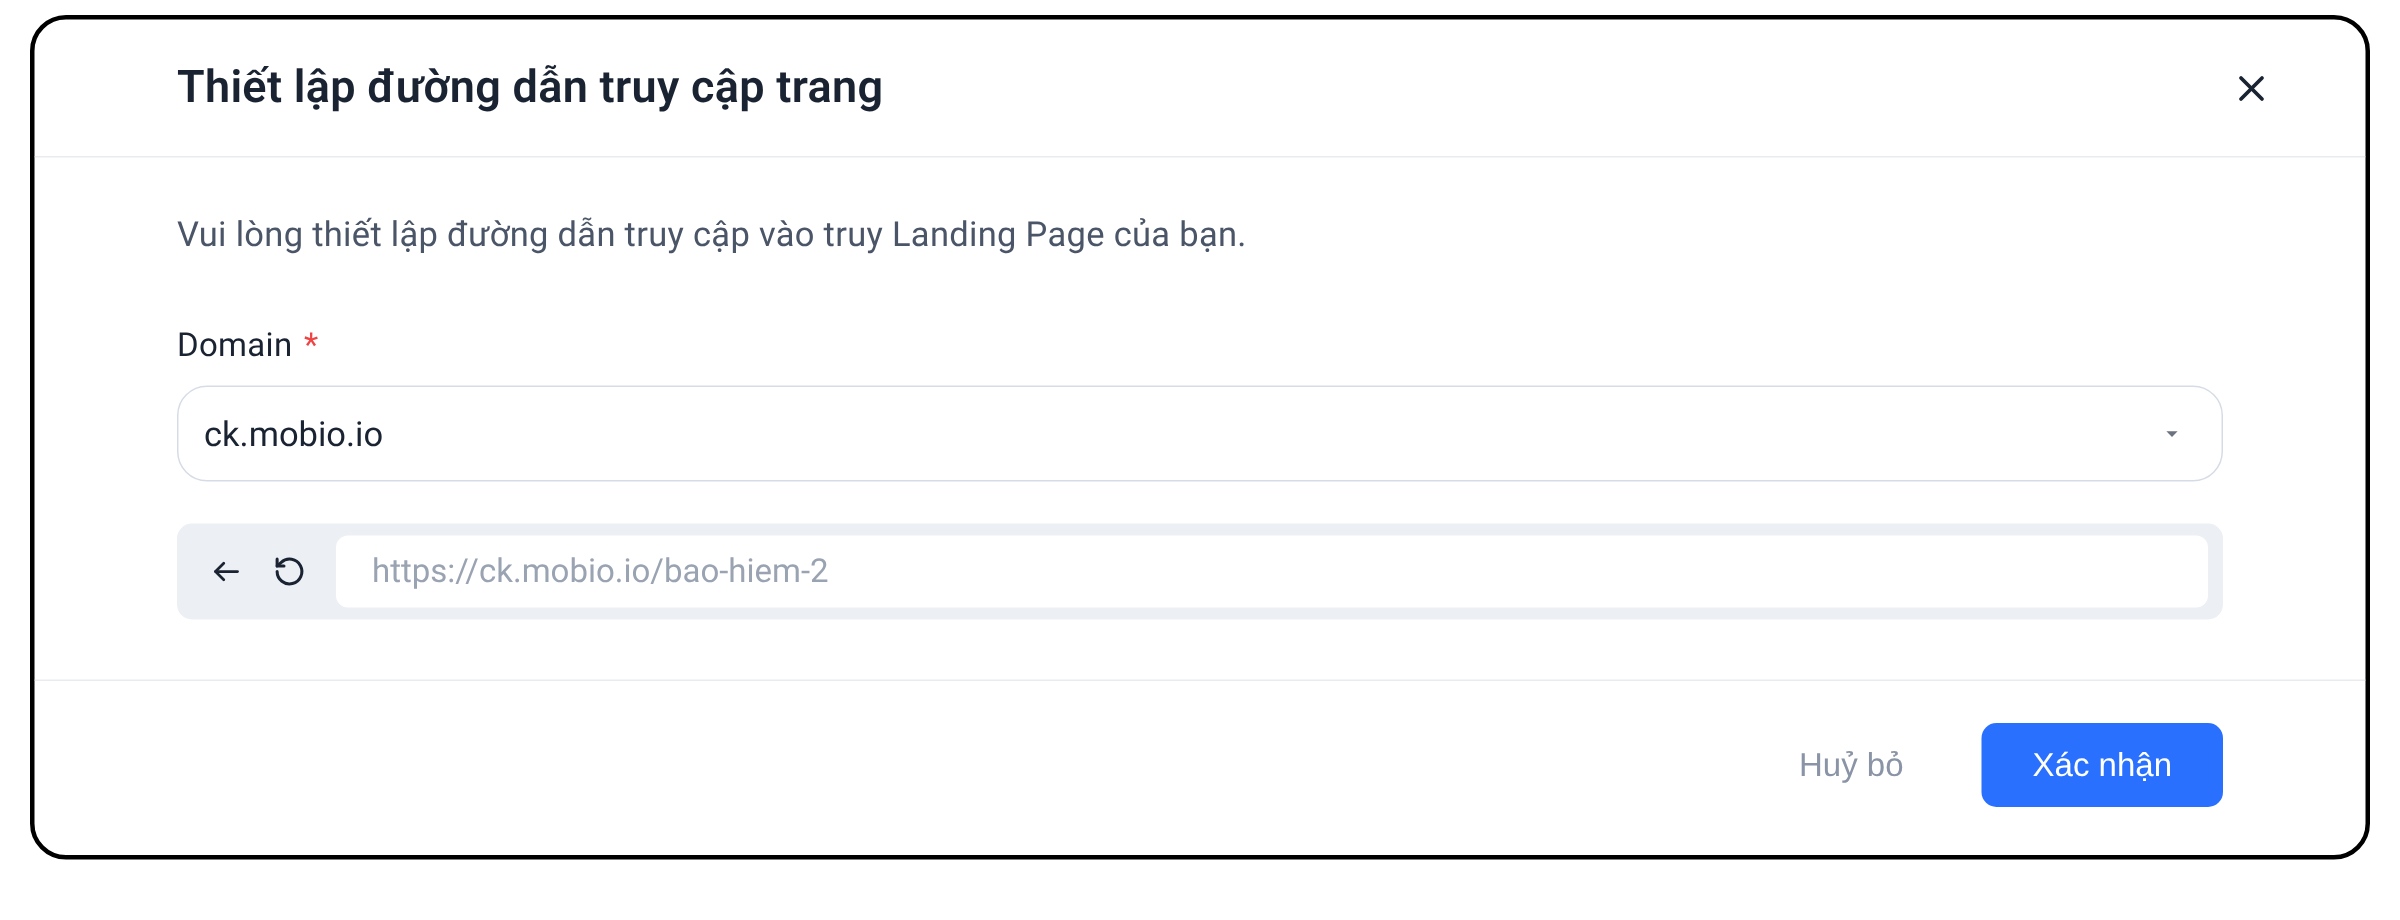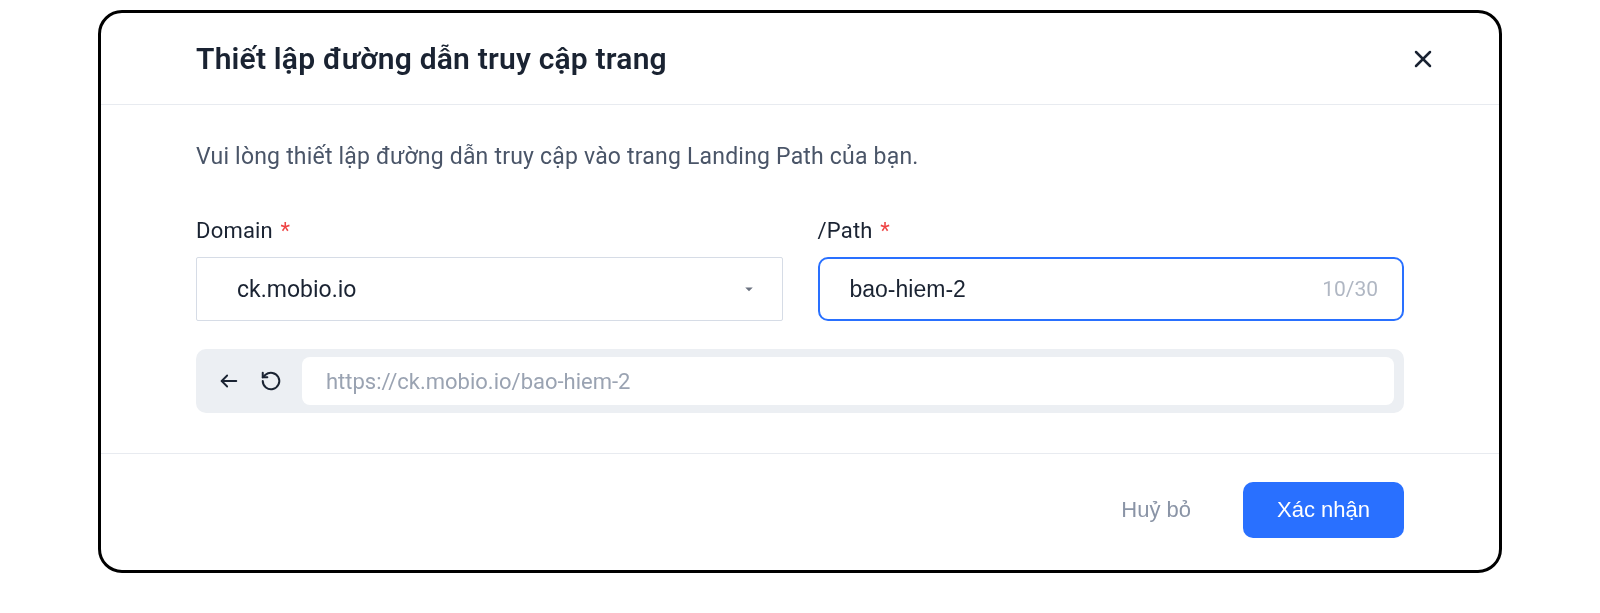--- a/index.html
+++ b/index.html
@@ -7,21 +7,21 @@
       font-family: -apple-system, BlinkMacSystemFont, 'Segoe UI', Roboto, sans-serif;
       background: #fff;
       width: 1600px;
       height: 613px;
       display: flex;
       align-items: flex-start;
       justify-content: center;
       padding: 10px;
     }
     .modal {
-      width: 1404px;
+      width: 1560px;
       background: #fff;
       border: 3px solid #000;
       border-radius: 24px;
       overflow: hidden;
     }
     .modal-header {
       display: flex;
       align-items: center;
       justify-content: space-between;
       padding: 28px 60px 28px 95px;
@@ -68,24 +68,24 @@
       letter-spacing: 0.2px;
     }
     .required-mark {
       color: #ef4444;
       margin-left: 2px;
     }
     .select-wrapper {
       position: relative;
       height: 64px;
       border: 1px solid #d6dce6;
-      border-radius: 2px;
-      display: flex;
-      align-items: center;
-      padding: 0 24px 0 40px;
+      border-radius: 20px;
+      display: flex;
+      align-items: center;
+      padding: 0 24px 0 17px;
       cursor: pointer;
     }
     .select-value {
       font-size: 23px;
       color: #1a2332;
       flex: 1;
     }
     .chevron {
       color: #6b7280;
     }
@@ -175,44 +175,35 @@
     <h2 class="modal-title">Thiết lập đường dẫn truy cập trang</h2>
     <div class="close-btn">
       <svg width="24" height="24" viewBox="0 0 24 24" fill="none" stroke="currentColor" stroke-width="2.5" stroke-linecap="round">
         <line x1="5" y1="5" x2="19" y2="19"></line>
         <line x1="19" y1="5" x2="5" y2="19"></line>
       </svg>
     </div>
   </div>
 
   <div class="modal-body">
-    <p class="description">Vui lòng thiết lập đường dẫn truy cập vào trang Landing Path của bạn.</p>
+    <p class="description">Vui lòng thiết lập đường dẫn truy cập vào truy Landing Page của bạn.</p>
 
     <div class="fields-row">
       <div class="field-group">
         <label class="field-label">
           <span>Domain</span><span class="required-mark"> *</span>
         </label>
         <div class="select-wrapper">
           <span class="select-value">ck.mobio.io</span>
           <svg class="chevron" width="18" height="18" viewBox="0 0 24 24" fill="currentColor">
             <path d="M7 10l5 5 5-5z"></path>
           </svg>
         </div>
       </div>
 
-      <div class="field-group">
-        <label class="field-label">
-          <span>/Path</span><span class="required-mark"> *</span>
-        </label>
-        <div class="text-input-wrapper">
-          <input type="text" class="text-input" value="bao-hiem-2" style="">
-          <span class="char-count">10/30</span>
-        </div>
-      </div>
     </div>
 
     <div class="url-preview-bar">
       <div class="nav-icon">
         <svg width="22" height="22" viewBox="0 0 24 24" fill="none" stroke="currentColor" stroke-width="2" stroke-linecap="round" stroke-linejoin="round">
           <line x1="20" y1="12" x2="4" y2="12"></line>
           <polyline points="10 18 4 12 10 6"></polyline>
         </svg>
       </div>
       <div class="nav-icon">

